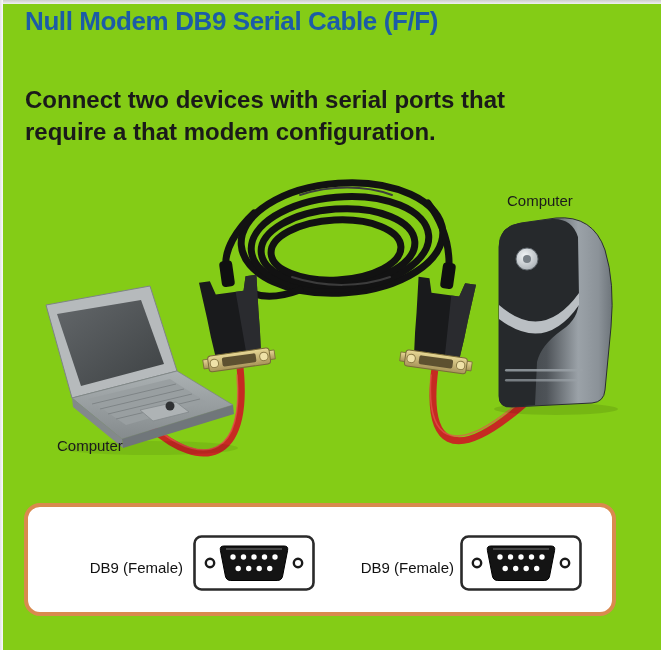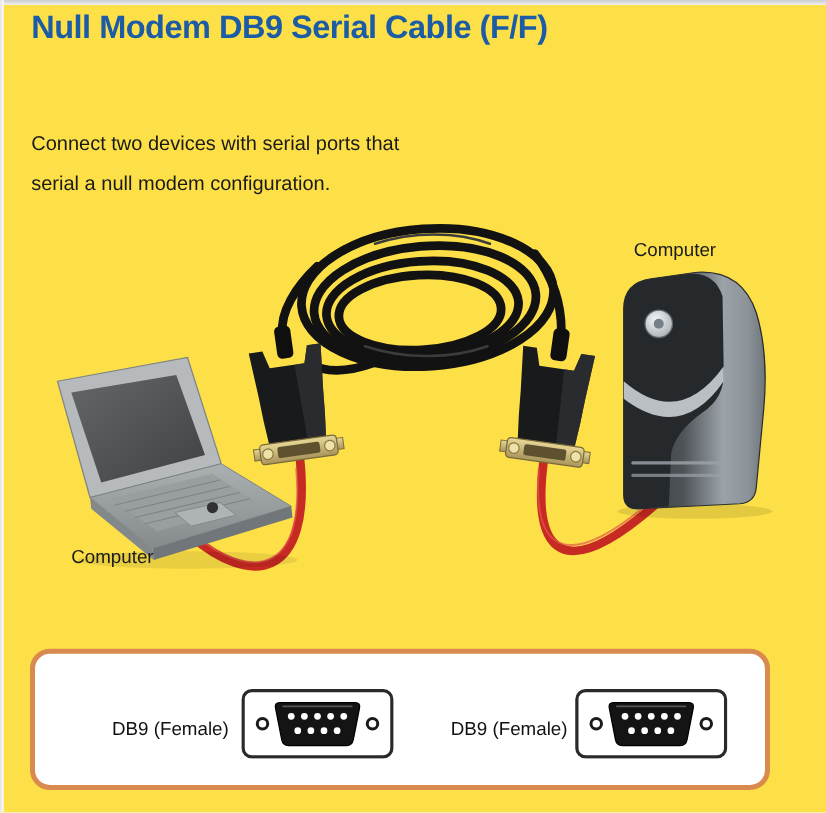--- a/index.html
+++ b/index.html
@@ -6,63 +6,63 @@
     --title-blue:#1C5CA7;
     --body-text:#1A1A1A;
     --accent-orange:#D98A4E;
     --cable-red:#C62A22;
     --cable-black:#121212;
     --connector-gold:#D6C488;
   }
   *{box-sizing:border-box;margin:0;padding:0}
   html,body{width:661px;height:650px;background:#fff;overflow:hidden;
     font-family:"Liberation Sans","DejaVu Sans",sans-serif;}
-  .stage{position:relative;width:661px;height:650px;background:#fde047;}
+  .stage{position:relative;width:661px;height:650px;background:#84cc16;}
 
   .edge-top{position:absolute;left:0;top:0;width:661px;height:4px;
     background:linear-gradient(#cdcdcd,#f0f0f0);}
   .edge-left{position:absolute;left:0;top:0;width:3px;height:650px;
     background:linear-gradient(90deg,#e4e4e4,#fafafa);}
 
   .page-title{position:absolute;left:25px;top:6px;width:600px;
     font-size:26px;font-weight:700;letter-spacing:-0.4px;
     color:var(--title-blue);}
-  .page-desc{position:absolute;left:25px;top:100px;width:560px;
-    font-size:16px;font-weight:400;line-height:32px;color:var(--body-text);}
+  .page-desc{position:absolute;left:25px;top:84px;width:560px;
+    font-size:24px;font-weight:700;line-height:32px;color:var(--body-text);}
   .page-desc span{display:block;}
 
   .diagram{position:absolute;left:0;top:155px;width:661px;height:330px;}
   .device-label{position:absolute;font-size:15px;font-weight:400;
     color:#1b1b1b;white-space:nowrap;}
   .device-label.left{left:57px;top:437px;}
   .device-label.right{left:507px;top:192px;}
 
   .spec-box{position:absolute;left:24px;top:503px;width:592px;height:113px;
-    border:4px solid var(--accent-orange);border-radius:16px;background:#fff;margin-top:16px;}
+    border:4px solid var(--accent-orange);border-radius:16px;background:#fff;}
   .spec-label{position:absolute;font-size:15px;color:#111;white-space:nowrap;
     text-align:right;}
   .spec-label.one{left:34px;top:52px;width:121px;}
   .spec-label.two{left:306px;top:52px;width:120px;}
   .db9-icon{position:absolute;width:122px;height:56px;}
   .db9-icon.one{left:165px;top:28px;}
   .db9-icon.two{left:432px;top:28px;}
 </style>
 </head>
 <body>
 
 <div class="stage">
 
   <div class="edge-top"></div>
   <div class="edge-left"></div>
 
   <h1 class="page-title">Null Modem DB9 Serial Cable (F/F)</h1>
 
   <p class="page-desc">
     <span>Connect two devices with serial ports that</span>
-    <span>serial a null modem configuration.</span>
+    <span>require a that modem configuration.</span>
   </p>
 
   <svg class="diagram" viewBox="0 0 661 330" xmlns="http://www.w3.org/2000/svg" aria-hidden="true">
     <defs>
       <linearGradient id="screenGrad" x1="0" y1="0" x2="1" y2="1">
         <stop offset="0" stop-color="#63676a"></stop>
           <stop offset="1" stop-color="#3e4244"></stop>
       </linearGradient>
       <linearGradient id="deckGrad" x1="0" y1="0" x2="0" y2="1">
         <stop offset="0" stop-color="#abb1b3"></stop>

